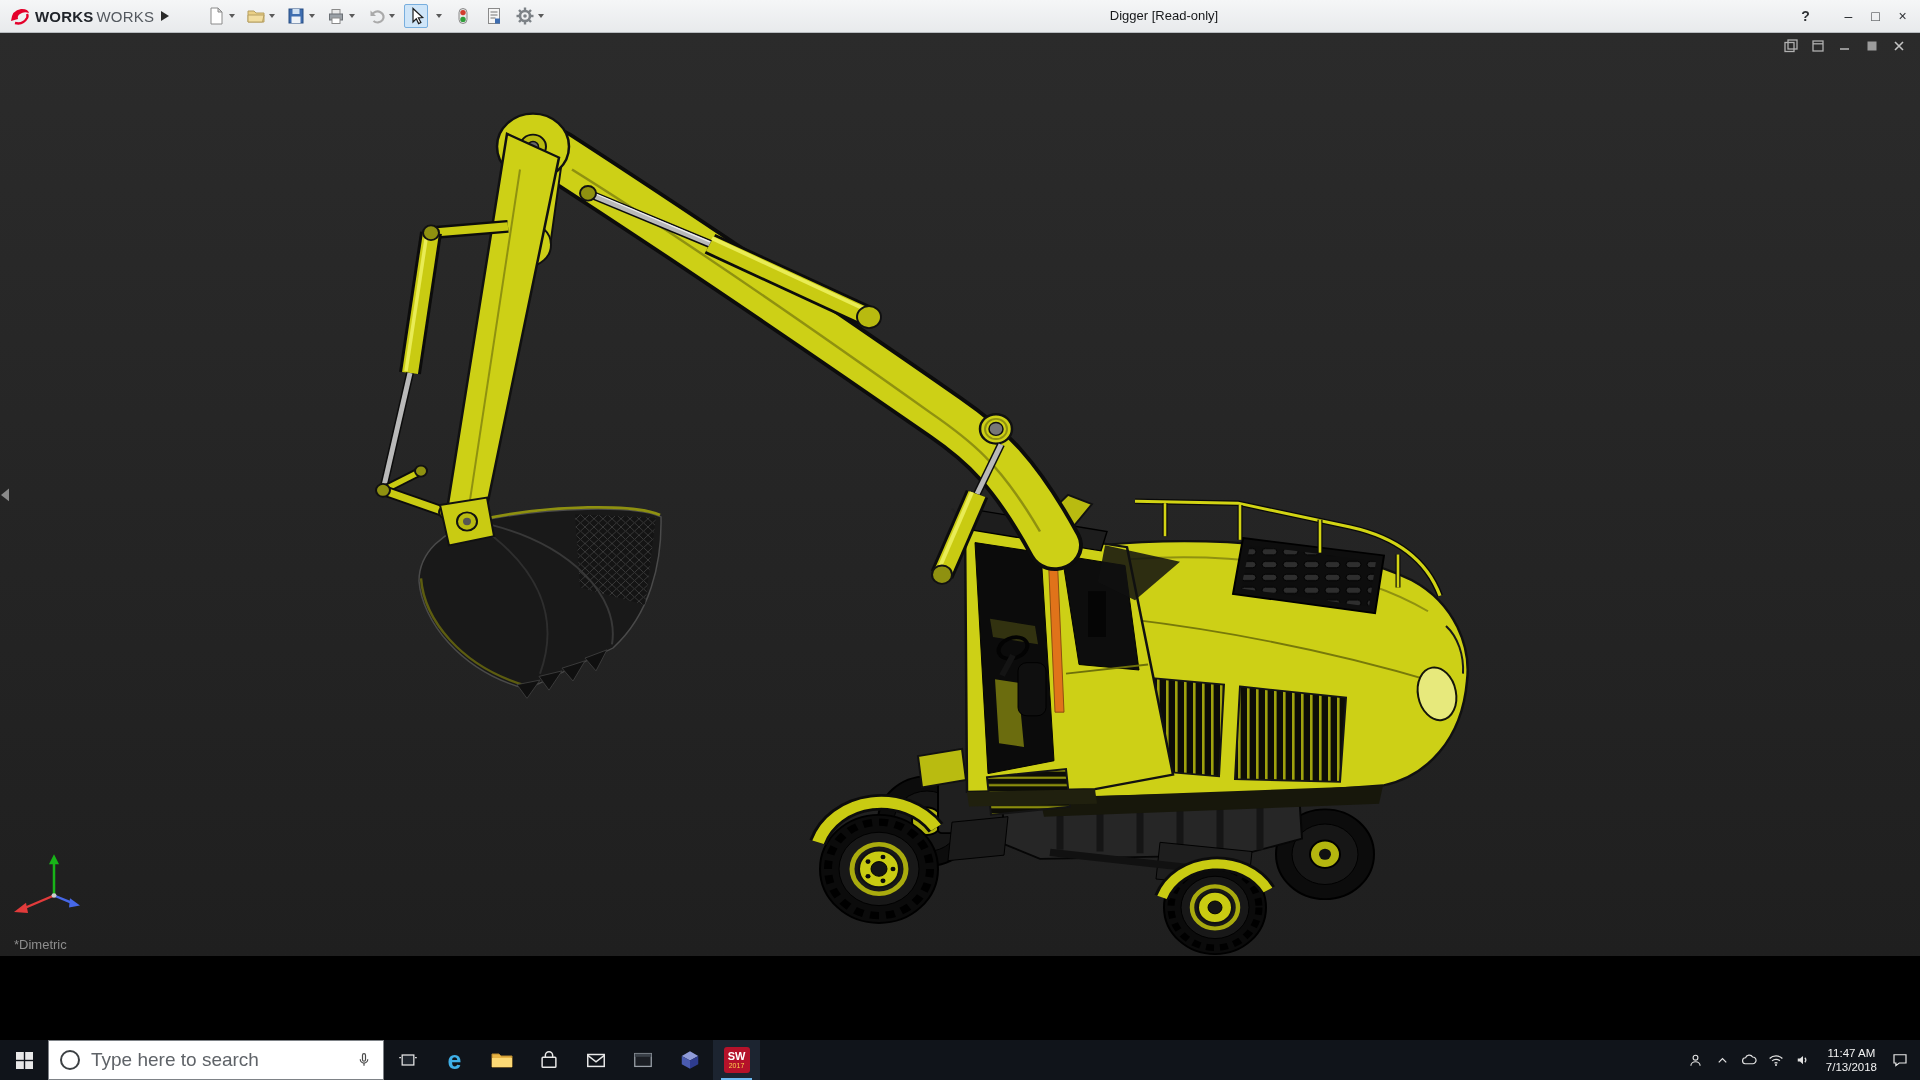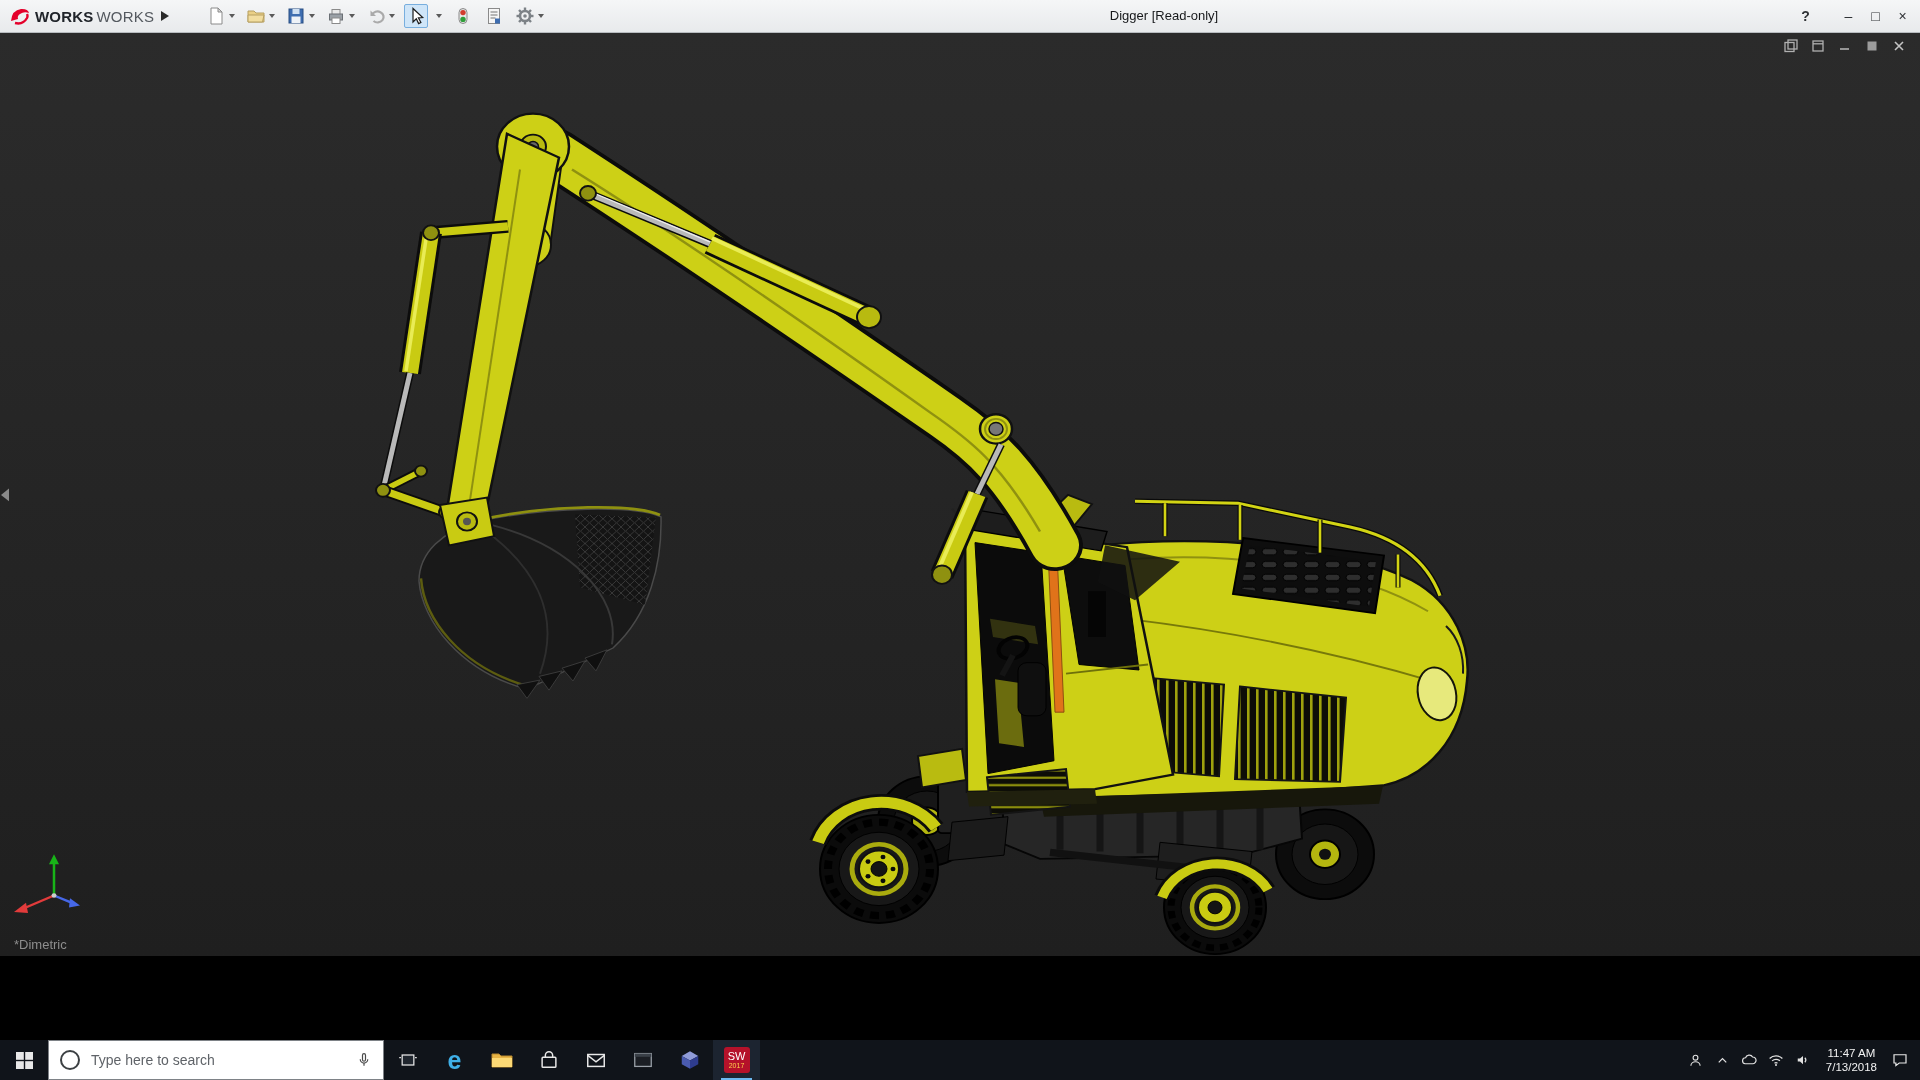--- a/index.html
+++ b/index.html
@@ -31,30 +31,30 @@
   .doc-controls{position:absolute;top:5px;right:12px;display:flex;gap:9px;z-index:5;}
   .doc-btn{width:18px;height:18px;display:flex;align-items:center;justify-content:center;cursor:pointer;}
   .orientation-label{position:absolute;left:14px;bottom:4px;font-size:13px;color:#8d8d8d;}
 
   
   .taskbar{position:absolute;bottom:0;left:0;width:1920px;height:40px;background:#10141a;
     display:flex;align-items:stretch;z-index:40;}
   .tb-start{width:48px;display:flex;align-items:center;justify-content:center;cursor:pointer;}
   .searchbox{width:336px;background:#ffffff;border:1px solid #7e8287;display:flex;align-items:center;
     box-sizing:border-box;}
-  .searchbox input{border:none;outline:none;flex:1;font-size:14px;color:#444;
+  .searchbox input{border:none;outline:none;flex:1;font-size:19px;color:#444;
     font-family:"Liberation Sans",sans-serif;background:transparent;}
   .searchbox input::placeholder{color:#5f6368;}
   .cortana-ring{width:16px;height:16px;border:2px solid #3c4043;border-radius:50%;margin:0 9px 0 11px;}
   .app-slot{width:47px;display:flex;align-items:center;justify-content:center;cursor:pointer;position:relative;}
   .app-slot.running{background:#1c2430;}
   .app-slot.running::after{content:"";position:absolute;left:8px;right:8px;bottom:0;height:2.5px;background:#6cb8f0;}
   .sw-appicon{width:26px;height:26px;background:#b5122a;border-radius:3px;display:flex;flex-direction:column;
     align-items:center;justify-content:center;line-height:1;}
-  .sw-appicon .sw-l{color:#fff;font-weight:normal;font-size:11px;}
+  .sw-appicon .sw-l{color:#fff;font-weight:bold;font-size:11px;}
   .sw-appicon .sw-y{color:#ffd34d;font-size:7px;}
   .edge-e{font-size:25px;font-weight:bold;color:#3fb0e8;line-height:1;}
   .tray{margin-left:auto;display:flex;align-items:center;}
   .tray-btn{width:27px;display:flex;align-items:center;justify-content:center;cursor:pointer;}
   .clock{display:flex;flex-direction:column;align-items:center;justify-content:center;
     padding:0 9px;color:#f2f2f2;font-size:11.5px;line-height:14px;cursor:pointer;text-align:center;}
   .show-desktop{width:6px;border-left:1px solid #51555a;cursor:pointer;}
 </style>
 </head>
 <body>

